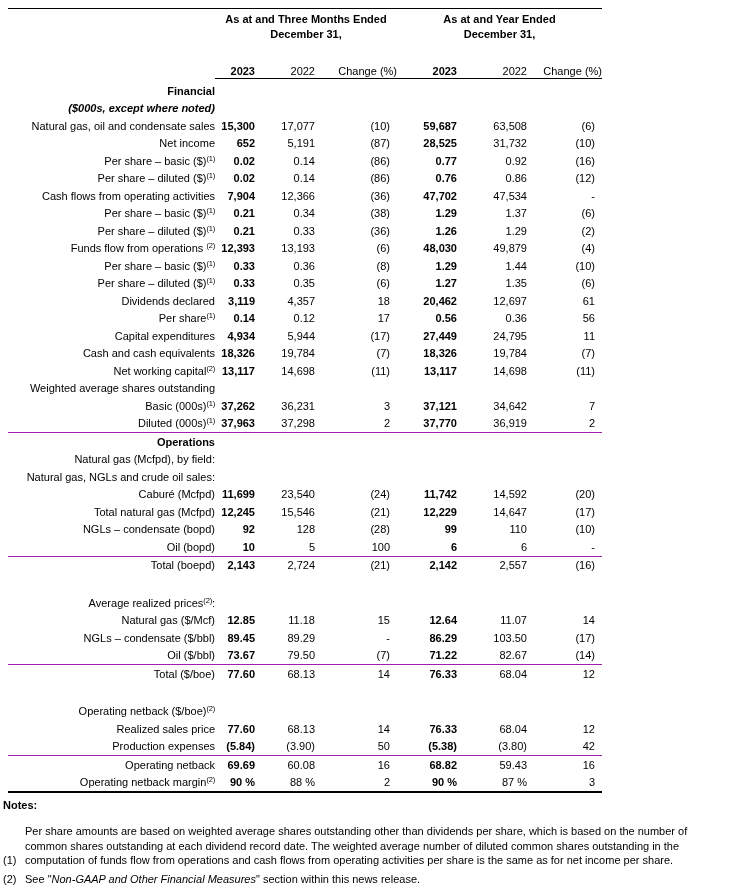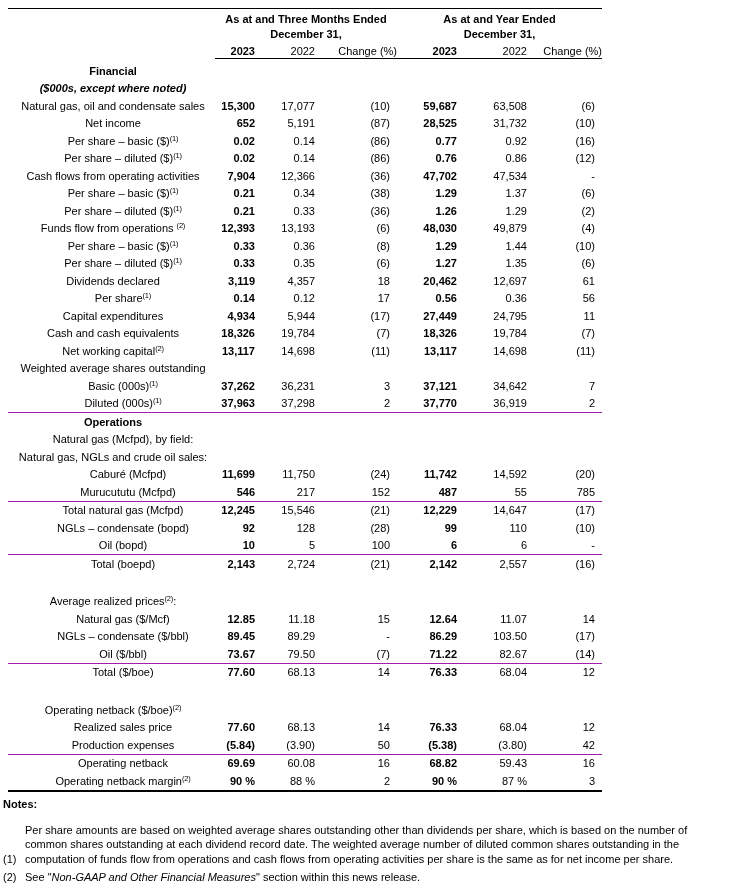--- a/index.html
+++ b/index.html
@@ -31,36 +31,37 @@
     grid-template-columns: 207px 182px 205px;
     padding-top: 3px;
   }
   .gcell { text-align: center; font-weight: bold; }
   .gcell div { line-height: 15px; white-space: nowrap; }
   .yrow {
     display: grid;
     grid-template-columns: 207px 40px 60px 82px 60px 70px 75px;
     height: 16px;
     align-items: end;
+    margin-top: 20px;
   }
   .yrow .cell { line-height: 14px; }
   .yrule { margin-left: 207px; border-top: 1px solid #000; height: 0; }
   .rows { padding-top: 3px; }
   .row {
     display: grid;
     grid-template-columns: 207px 40px 60px 82px 60px 70px 75px;
     height: 17.5px;
     align-items: center;
   }
   .row.spacer { height: 20px; }
   .row.rule { border-bottom: 1px solid #a21caf; }
   .row.rule-thick { border-bottom: 2.5px solid #000; }
   .cell { text-align: right; white-space: nowrap; overflow: visible; }
   .cell.chg { padding-right: 7px; }
-  .cell.label { text-align: center; }
+  .cell.label { text-align: right; }
   .cell.c1, .cell.c4 { font-weight: bold; }
   .i0 { padding-left: 3px; }
   .i1 { padding-left: 23px; }
   .i2 { padding-left: 33px; }
   .row.section .label { font-weight: bold; }
   .row.section-italic .label { font-weight: bold; font-style: italic; }
   sup {
     font-size: 7.5px;
     line-height: 0;
     vertical-align: 4px;
@@ -327,34 +328,25 @@
           <div class="cell v c1"></div>
           <div class="cell v c2"></div>
           <div class="cell v c3 chg"></div>
           <div class="cell v c4"></div>
           <div class="cell v c5"></div>
           <div class="cell v c6 chg"></div>
         </div>
         <div class="row data">
           <div class="cell label i2">Caburé (Mcfpd)</div>
           <div class="cell v c1">11,699</div>
-          <div class="cell v c2">11,750</div>
+          <div class="cell v c2">23,540</div>
           <div class="cell v c3 chg">(24)</div>
           <div class="cell v c4">11,742</div>
           <div class="cell v c5">14,592</div>
           <div class="cell v c6 chg">(20)</div>
-        </div>
-        <div class="row data rule">
-          <div class="cell label i2">Murucututu (Mcfpd)</div>
-          <div class="cell v c1">546</div>
-          <div class="cell v c2">217</div>
-          <div class="cell v c3 chg">152</div>
-          <div class="cell v c4">487</div>
-          <div class="cell v c5">55</div>
-          <div class="cell v c6 chg">785</div>
         </div>
         <div class="row data">
           <div class="cell label i1">Total natural gas (Mcfpd)</div>
           <div class="cell v c1">12,245</div>
           <div class="cell v c2">15,546</div>
           <div class="cell v c3 chg">(21)</div>
           <div class="cell v c4">12,229</div>
           <div class="cell v c5">14,647</div>
           <div class="cell v c6 chg">(17)</div>
         </div>

